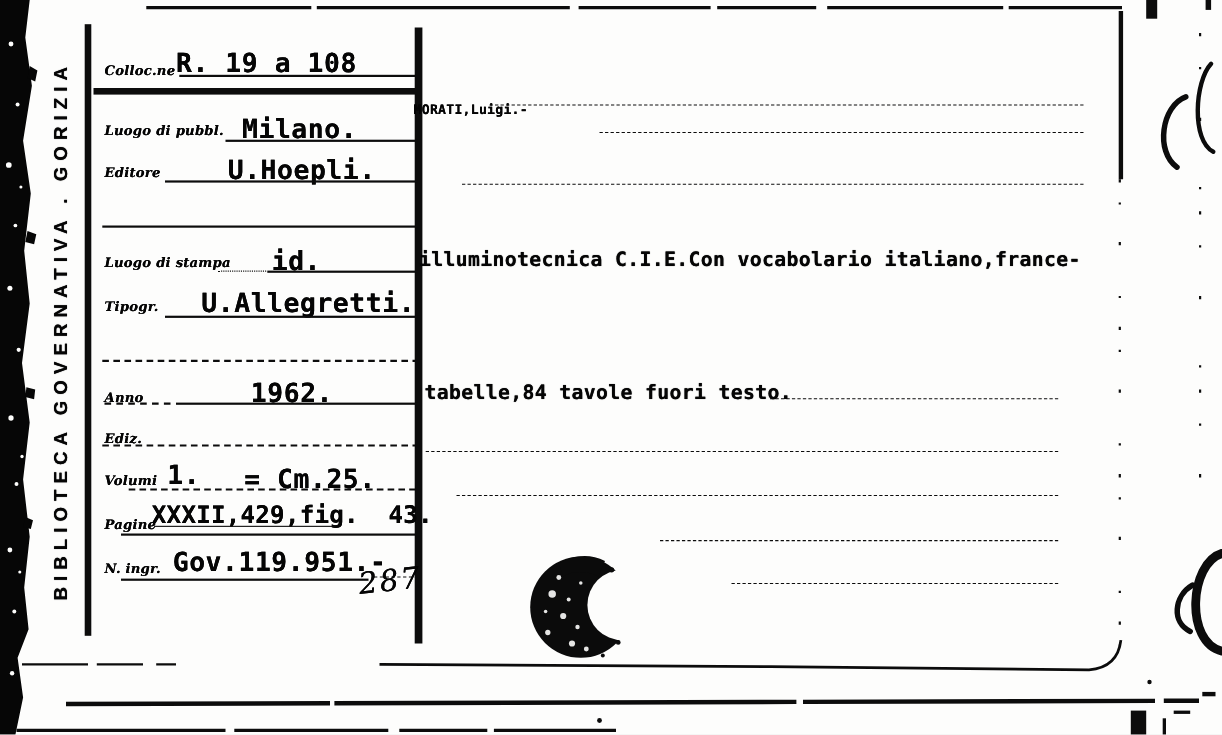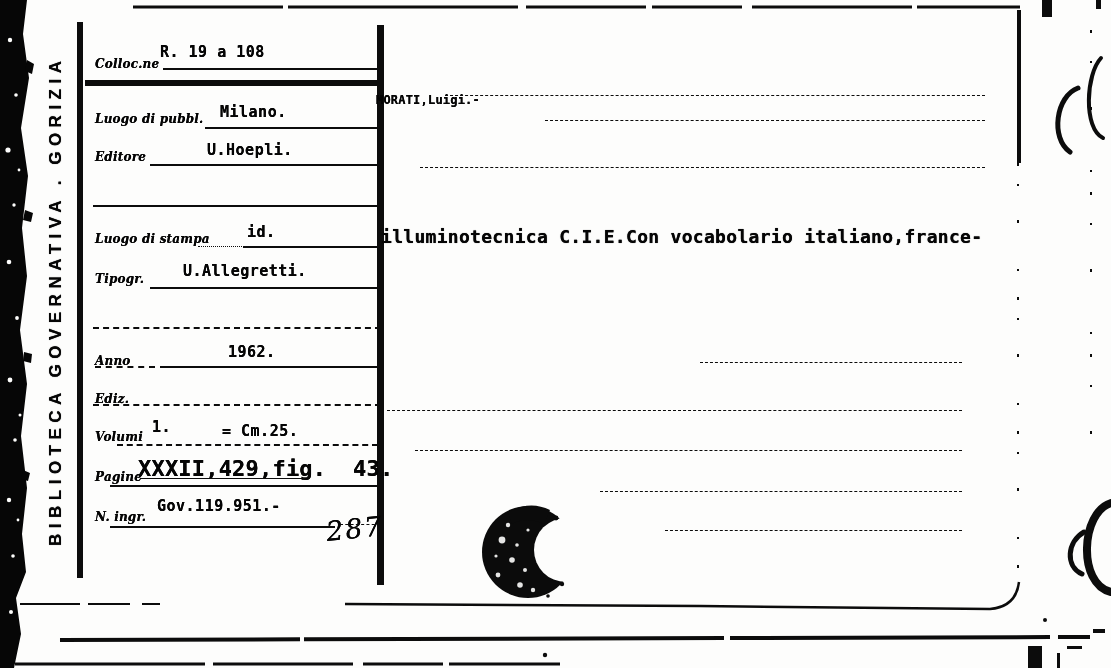--- a/index.html
+++ b/index.html
@@ -2,21 +2,21 @@
 <html><head>
 <meta charset="utf-8">
 <style>
   html,body{margin:0;padding:0;background:#e8e8e8;}
   .scan{
     position:relative;width:1111px;height:668px;background:#fdfdfc;overflow:hidden;
     font-family:"DejaVu Sans Mono","Liberation Mono",monospace;color:#050505;
   }
   .abs{position:absolute;}
   
-  .val{font-weight:700;font-size:15px;line-height:1;letter-spacing:.5px;white-space:pre;text-shadow:0 0 .6px #000;}
+  .val{font-weight:700;font-size:24px;line-height:1;letter-spacing:.5px;white-space:pre;text-shadow:0 0 .6px #000;}
   .val.sm{font-size:22px;letter-spacing:.2px;}
   .author{font-weight:700;font-size:12px;letter-spacing:.2px;white-space:pre;text-shadow:0 0 .6px #000;}
   .body-line{font-weight:700;font-size:18px;line-height:1;letter-spacing:.3px;white-space:pre;text-shadow:0 0 .7px #000;}
   
   .lbl{font-family:"DejaVu Serif","Liberation Serif",serif;font-style:italic;font-weight:700;font-size:12px;letter-spacing:.2px;white-space:nowrap;text-shadow:0 0 .5px #000;}
   
   .rule{height:0;border-top:2px solid #0c0c0c;}
   .rule.thin{border-top-width:1.6px;}
   .rule.dashed{border-top-style:dashed;}
   .rule.dotted{border-top-style:dotted;}
@@ -164,20 +164,21 @@
   <div class="abs rule" style="left:110px;top:526px;width:225px"></div>
   <div class="abs rule dashed thin" style="left:340px;top:524px;width:40px"></div>
 
   <div class="abs author" style="left:376px;top:93px">MORATI,Luigi.-</div>
 
   <div class="abs rule dashed thin" style="left:445px;top:95px;width:540px"></div>
   <div class="abs rule dashed thin" style="left:545px;top:120px;width:440px"></div>
   <div class="abs rule dashed thin" style="left:420px;top:167px;width:565px"></div>
 
   <div class="abs body-line" style="left:381px;top:228px">illuminotecnica C.I.E.Con vocabolario italiano,france-</div>
+  <div class="abs body-line" style="left:386px;top:349px">tabelle,84 tavole fuori testo.</div>
 
   <div class="abs rule dashed thin" style="left:700px;top:362px;width:262px"></div>
   <div class="abs rule dashed thin" style="left:387px;top:410px;width:575px"></div>
   <div class="abs rule dashed thin" style="left:415px;top:450px;width:547px"></div>
   <div class="abs rule dashed thin" style="left:600px;top:491px;width:362px"></div>
   <div class="abs rule dashed thin" style="left:665px;top:530px;width:297px"></div>
 
 </div>
 
 </body></html>

